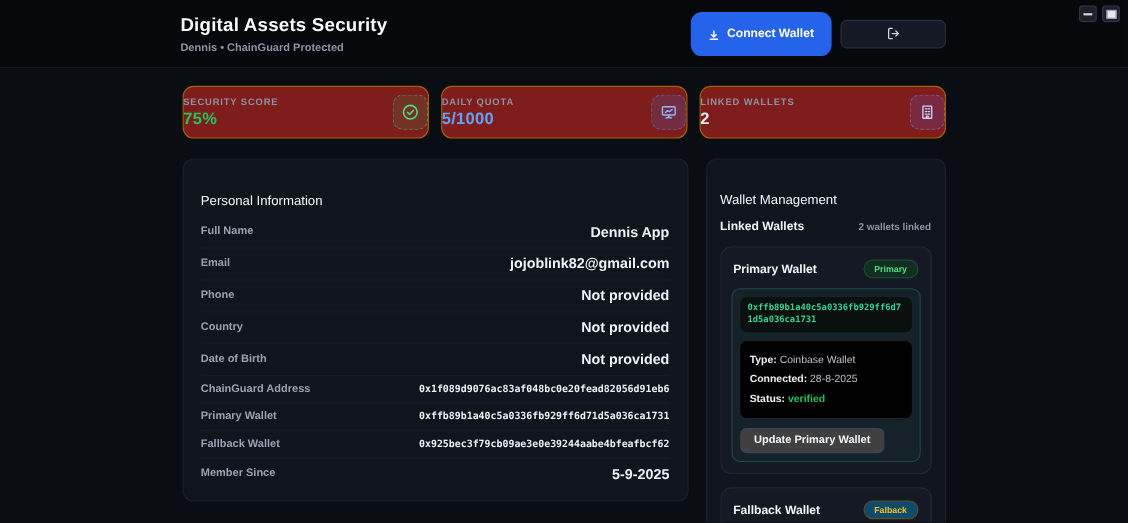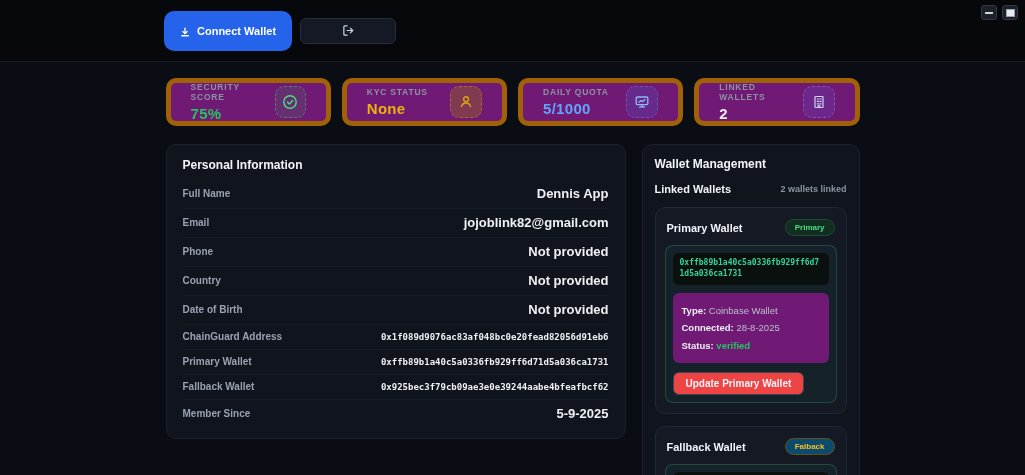--- a/index.html
+++ b/index.html
@@ -40,41 +40,41 @@
   }
   .win-btn .dash { width:8px; height:2px; background:#cfd6e0; }
   .win-btn .sq { width:9px; height:8px; background:#e8eaee; border:1px solid #9aa1ad; }
 
   
   .container { width:694px; margin:0 auto; }
 
   
   .stats-row { display:flex; gap:11px; margin-top:16px; }
   .stat-card {
-    flex:1; height:48px; background:#701a75;
-    border:5px solid #a16207; border-radius:10px;
+    flex:1; height:48px; background:#7f1d1d;
+    border:1px solid #a16207; border-radius:10px;
     display:flex; align-items:center; justify-content:space-between;
-    padding:6px 20px;
+    padding:6px 0;
   }
   .stat-label { font-size:8.5px; font-weight:bold; letter-spacing:.8px; color:#8b93a3; }
   .stat-value { font-size:15px; font-weight:bold; margin-top:3px; letter-spacing:.3px; }
   .stat-icon { width:32px; height:32px; border-radius:9px; display:flex; align-items:center; justify-content:center; }
   .ic-green  { background:rgba(34,197,94,.13);  border:1px dashed rgba(74,222,128,.45); }
   .ic-gold   { background:rgba(161,120,10,.35); border:1px dashed rgba(202,160,30,.5); }
   .ic-blue   { background:rgba(59,130,246,.16); border:1px dashed rgba(96,165,250,.4); }
   .ic-indigo { background:rgba(99,102,241,.18); border:1px dashed rgba(165,180,252,.35); }
 
   
   .content-row { display:flex; gap:16px; margin-top:18px; align-items:flex-start; }
   .panel {
     background:#10141c; border:1px solid #1b212d; border-radius:10px;
   }
   .panel-left { width:460px; padding:13px 16px 10px; }
   .panel-right { flex:1; padding:12px 12px 14px; }
-  .panel-title { font-size:12px; font-weight:bold; color:#f1f5f9; }
+  .panel-title { font-size:12px; font-weight:normal; color:#f1f5f9;margin-top:17px; }
 
   .info-rows { margin-top:8px; }
   .info-row {
     display:flex; justify-content:space-between; align-items:center;
     padding:6px 0 7px; border-bottom:1px solid #171d27;text-align:right;
   }
   .info-row:last-child { border-bottom:none; }
   .info-label { font-size:10px; color:#9aa2b1; font-weight:bold; }
   .info-value { font-size:13px; color:#eef1f5; font-weight:bold; }
   .info-value.mono { font-size:9px; letter-spacing:0; }
@@ -97,45 +97,49 @@
   .wc-wrap {
     margin-top:9px; background:rgba(52,211,153,.05);
     border:1px solid rgba(74,222,128,.22); border-radius:8px; padding:7px;
   }
   .addr-box {
     background:#0a100d; border-radius:6px; padding:5px 7px;
     font-size:8px; font-weight:bold; color:#34d399;
     word-break:break-all; line-height:1.35;
   }
   .detail-box {
-    margin-top:8px; background:#701a75; border-radius:6px;
+    margin-top:8px; background:#000000; border-radius:6px;
     padding:9px 9px; font-size:9.5px; color:#b9c0cb; line-height:1.85;
   }
   .detail-box b { color:#eef1f5; }
   .status-verified { color:#22c55e; font-weight:bold;text-align:center; }
   .btn-update {
-    margin-top:9px; background:#ef4444; border:1px solid #3c4555; border-radius:6px;
+    margin-top:9px; background:#404040; border:1px solid #3c4555; border-radius:6px;
     color:#f1f5f9; font-weight:bold; font-size:10px; padding:5px 12px; cursor:pointer;
     font-family:"Liberation Sans", sans-serif;
   }
   svg { display:block; }
 </style>
 </head>
 <body>
 
 <div class="win-controls">
   <div class="win-btn">
       <span class="dash"></span>
     </div>
   <div class="win-btn">
       <span class="sq"></span>
     </div>
 </div>
 
 <div class="app-header">
+  <div>
+    <div class="hdr-title">Digital Assets Security</div>
+    <div class="hdr-sub">Dennis • ChainGuard Protected</div>
+  </div>
   <div class="hdr-actions">
     <button class="btn-connect">
       <span>
         <svg width="10" height="10" viewBox="0 0 12 12" fill="none" stroke="#fff" stroke-width="1.6" stroke-linecap="round">
           <path d="M6 1.5v6"></path>
             <path d="M3.5 5.5 6 8l2.5-2.5"></path>
             <path d="M2 10.5h8"></path>
         </svg>
       </span>
       <span>Connect Wallet</span>
@@ -162,32 +166,20 @@
         <div class="stat-value" style="color: rgb(34, 197, 94);">75%</div>
       </div>
       <div class="stat-icon ic-green">
         <svg width="16" height="16" viewBox="0 0 16 16" fill="none" stroke="#4ade80" stroke-width="1.4" stroke-linecap="round" stroke-linejoin="round">
           <circle cx="8" cy="8" r="6.2"></circle>
             <path d="M5.5 8.2 7.3 10 10.7 6.4"></path>
         </svg>
       </div>
     </div>
 
-    <div class="stat-card">
-      <div>
-        <div class="stat-label">KYC STATUS</div>
-        <div class="stat-value" style="color: rgb(234, 179, 8);">None</div>
-      </div>
-      <div class="stat-icon ic-gold">
-        <svg width="16" height="16" viewBox="0 0 16 16" fill="none" stroke="#d9a514" stroke-width="1.4" stroke-linecap="round" stroke-linejoin="round">
-          <circle cx="8" cy="5.2" r="2.4"></circle>
-            <path d="M3.5 12.6c.7-2.4 2.4-3.6 4.5-3.6s3.8 1.2 4.5 3.6"></path>
-        </svg>
-      </div>
-    </div>
 
     <div class="stat-card">
       <div>
         <div class="stat-label">DAILY QUOTA</div>
         <div class="stat-value" style="color: rgb(96, 165, 250);">5/1000</div>
       </div>
       <div class="stat-icon ic-blue">
         <svg width="16" height="16" viewBox="0 0 16 16" fill="none" stroke="#93b8f8" stroke-width="1.3" stroke-linecap="round" stroke-linejoin="round">
           <rect x="2.2" y="3" width="11.6" height="7.6" rx="1"></rect>
           <path d="M5 8.2 7 6.6l1.6 1 2.4-2"></path>

